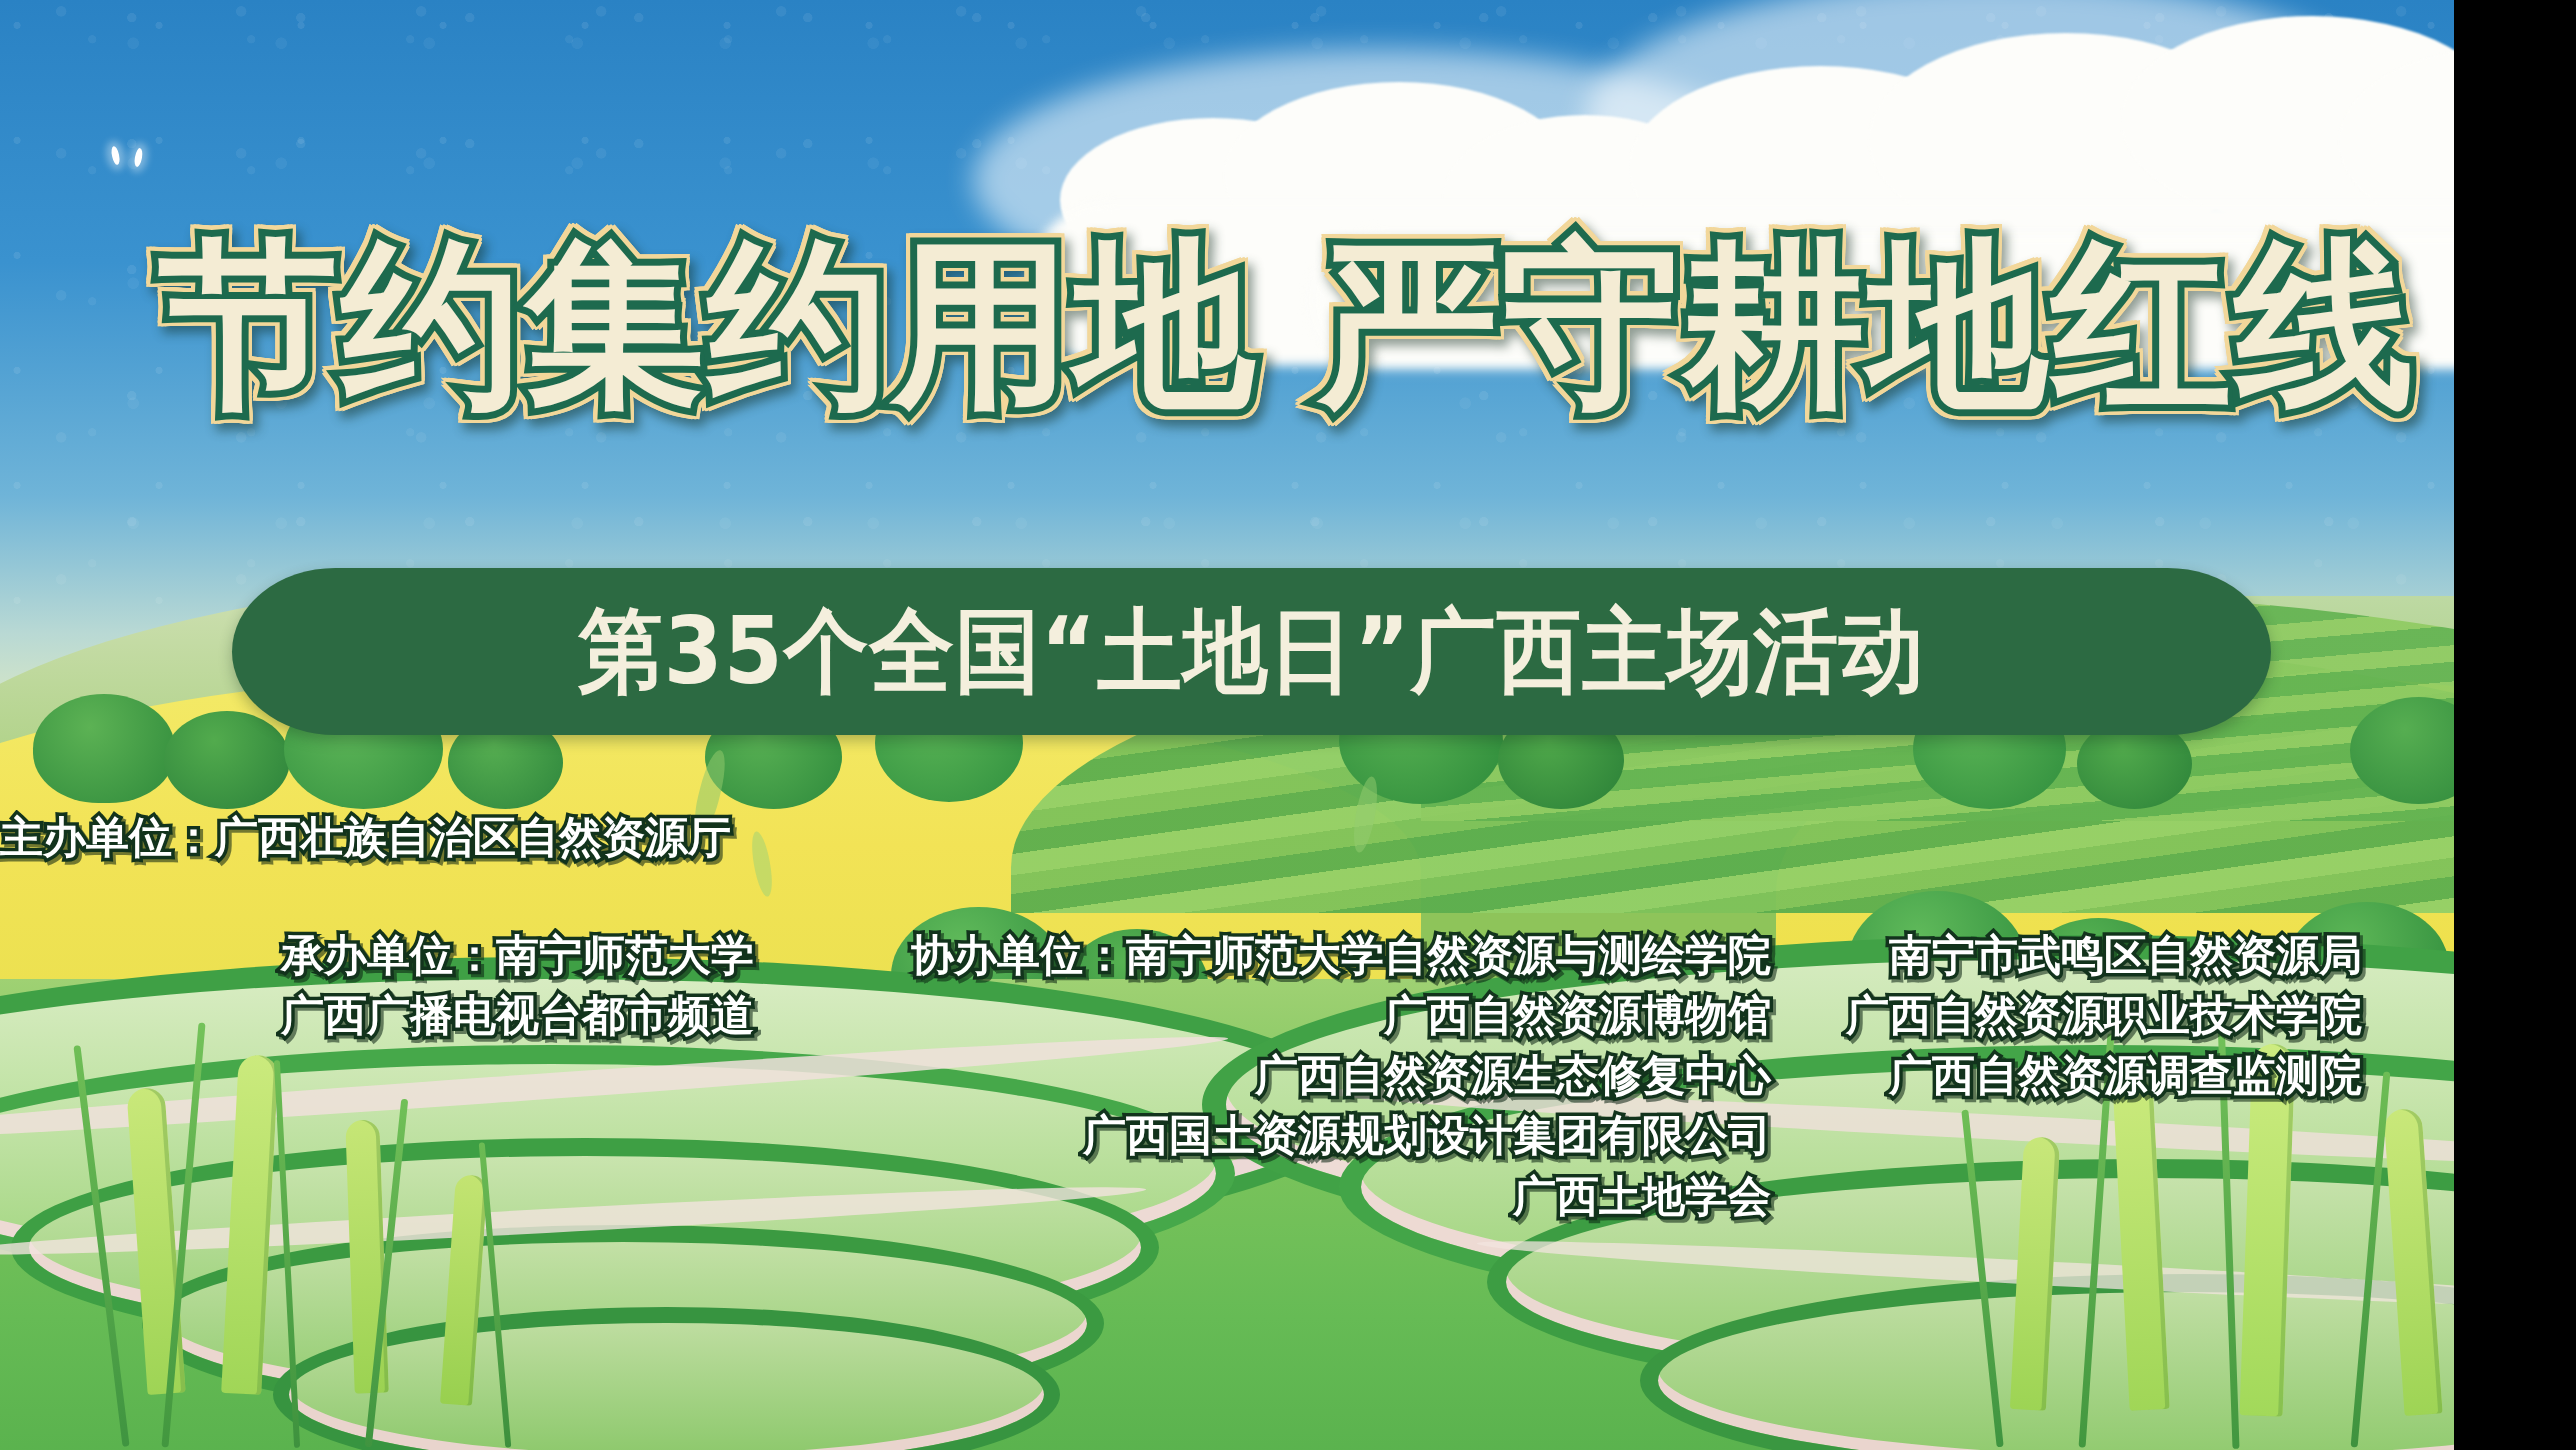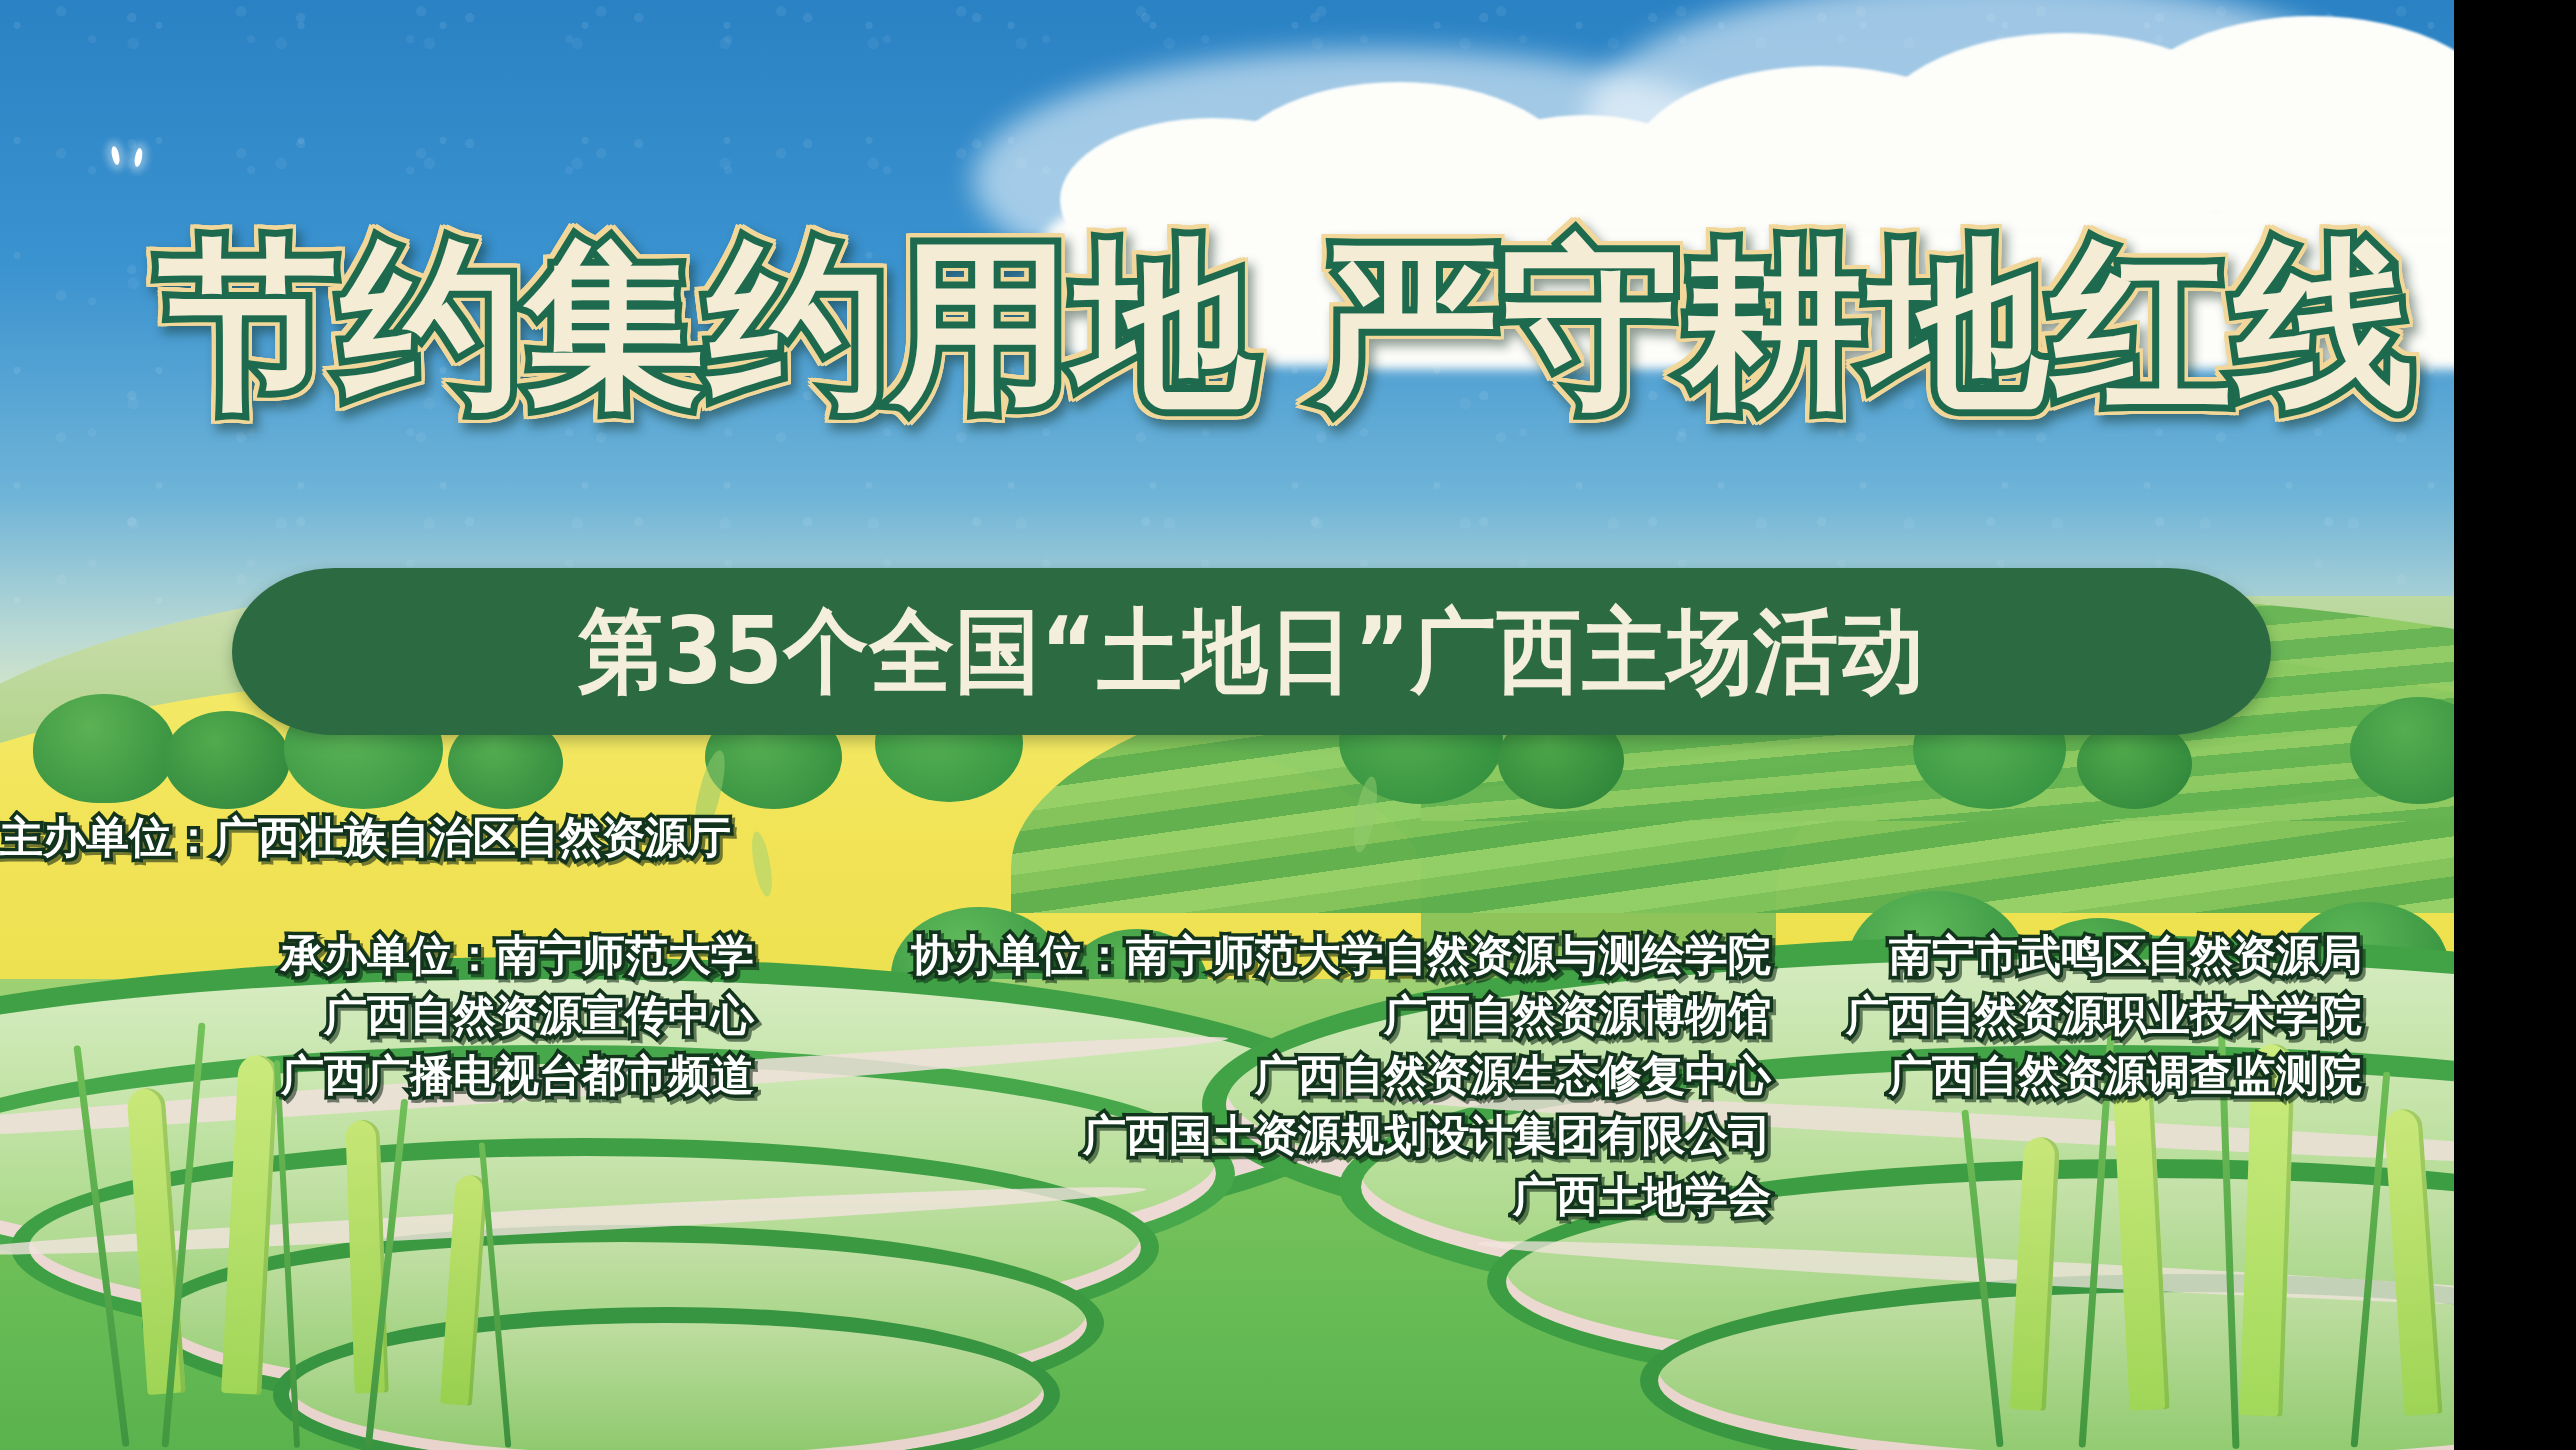--- a/index.html
+++ b/index.html
@@ -224,21 +224,20 @@
   </div>
 
   <div class="pill">
     <div class="pill-text">第35个全国“土地日”广西主场活动</div>
   </div>
 
   <div class="orgline host">主办单位：广西壮族自治区自然资源厅</div>
 
   <div class="col col-a">
     <div class="orgline">承办单位：南宁师范大学</div>
-    <div class="orgline indent">广西自然资源宣传中心</div>
     <div class="orgline indent">广西广播电视台都市频道</div>
   </div>
 
   <div class="col col-b">
     <div class="orgline">协办单位：南宁师范大学自然资源与测绘学院</div>
     <div class="orgline indent-b">广西自然资源博物馆</div>
     <div class="orgline indent-b">广西自然资源生态修复中心</div>
     <div class="orgline indent-b">广西国土资源规划设计集团有限公司</div>
     <div class="orgline indent-b">广西土地学会</div>
   </div>

